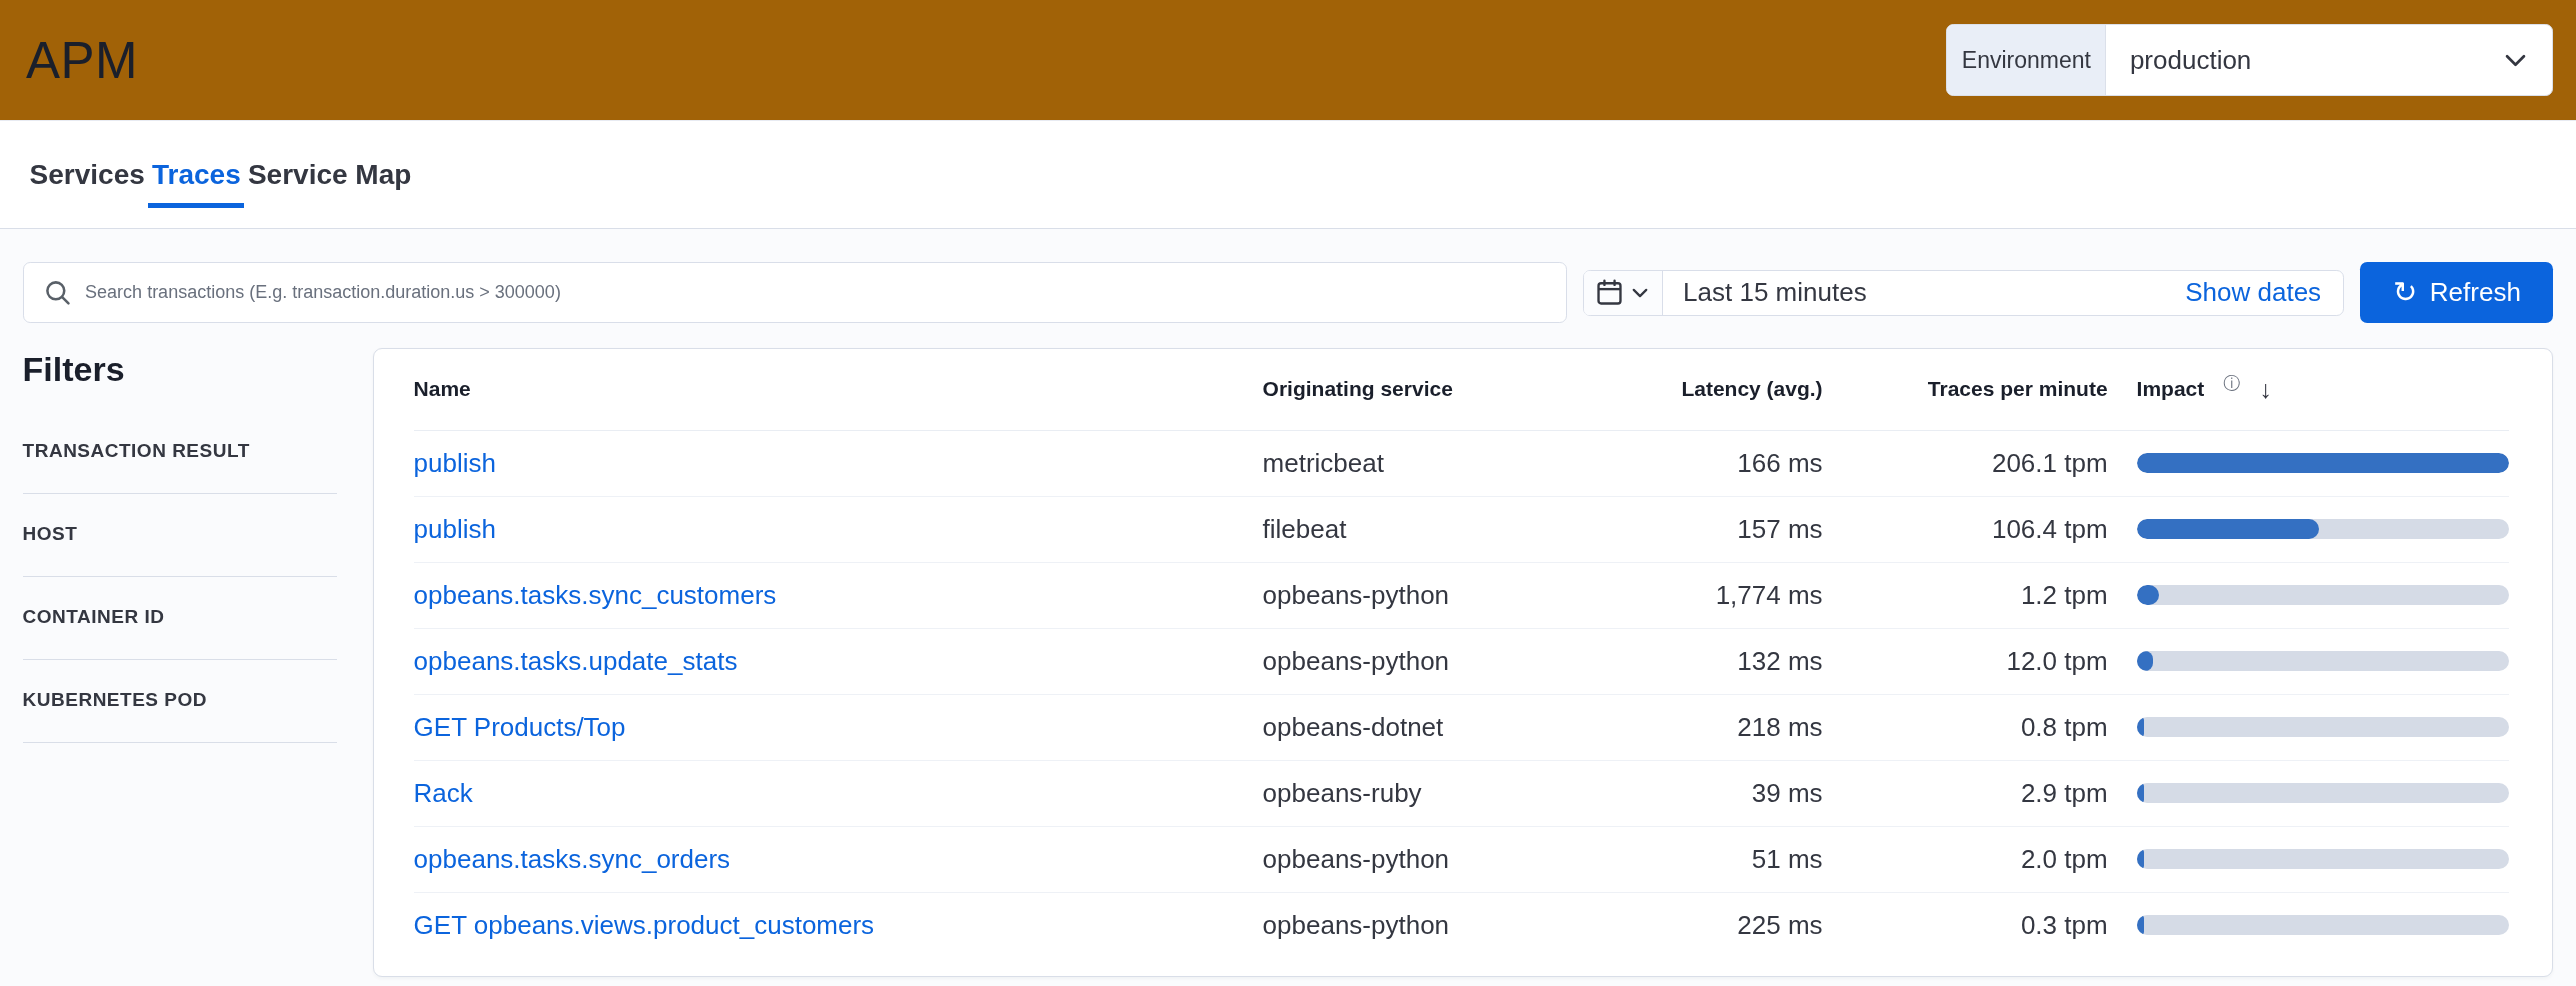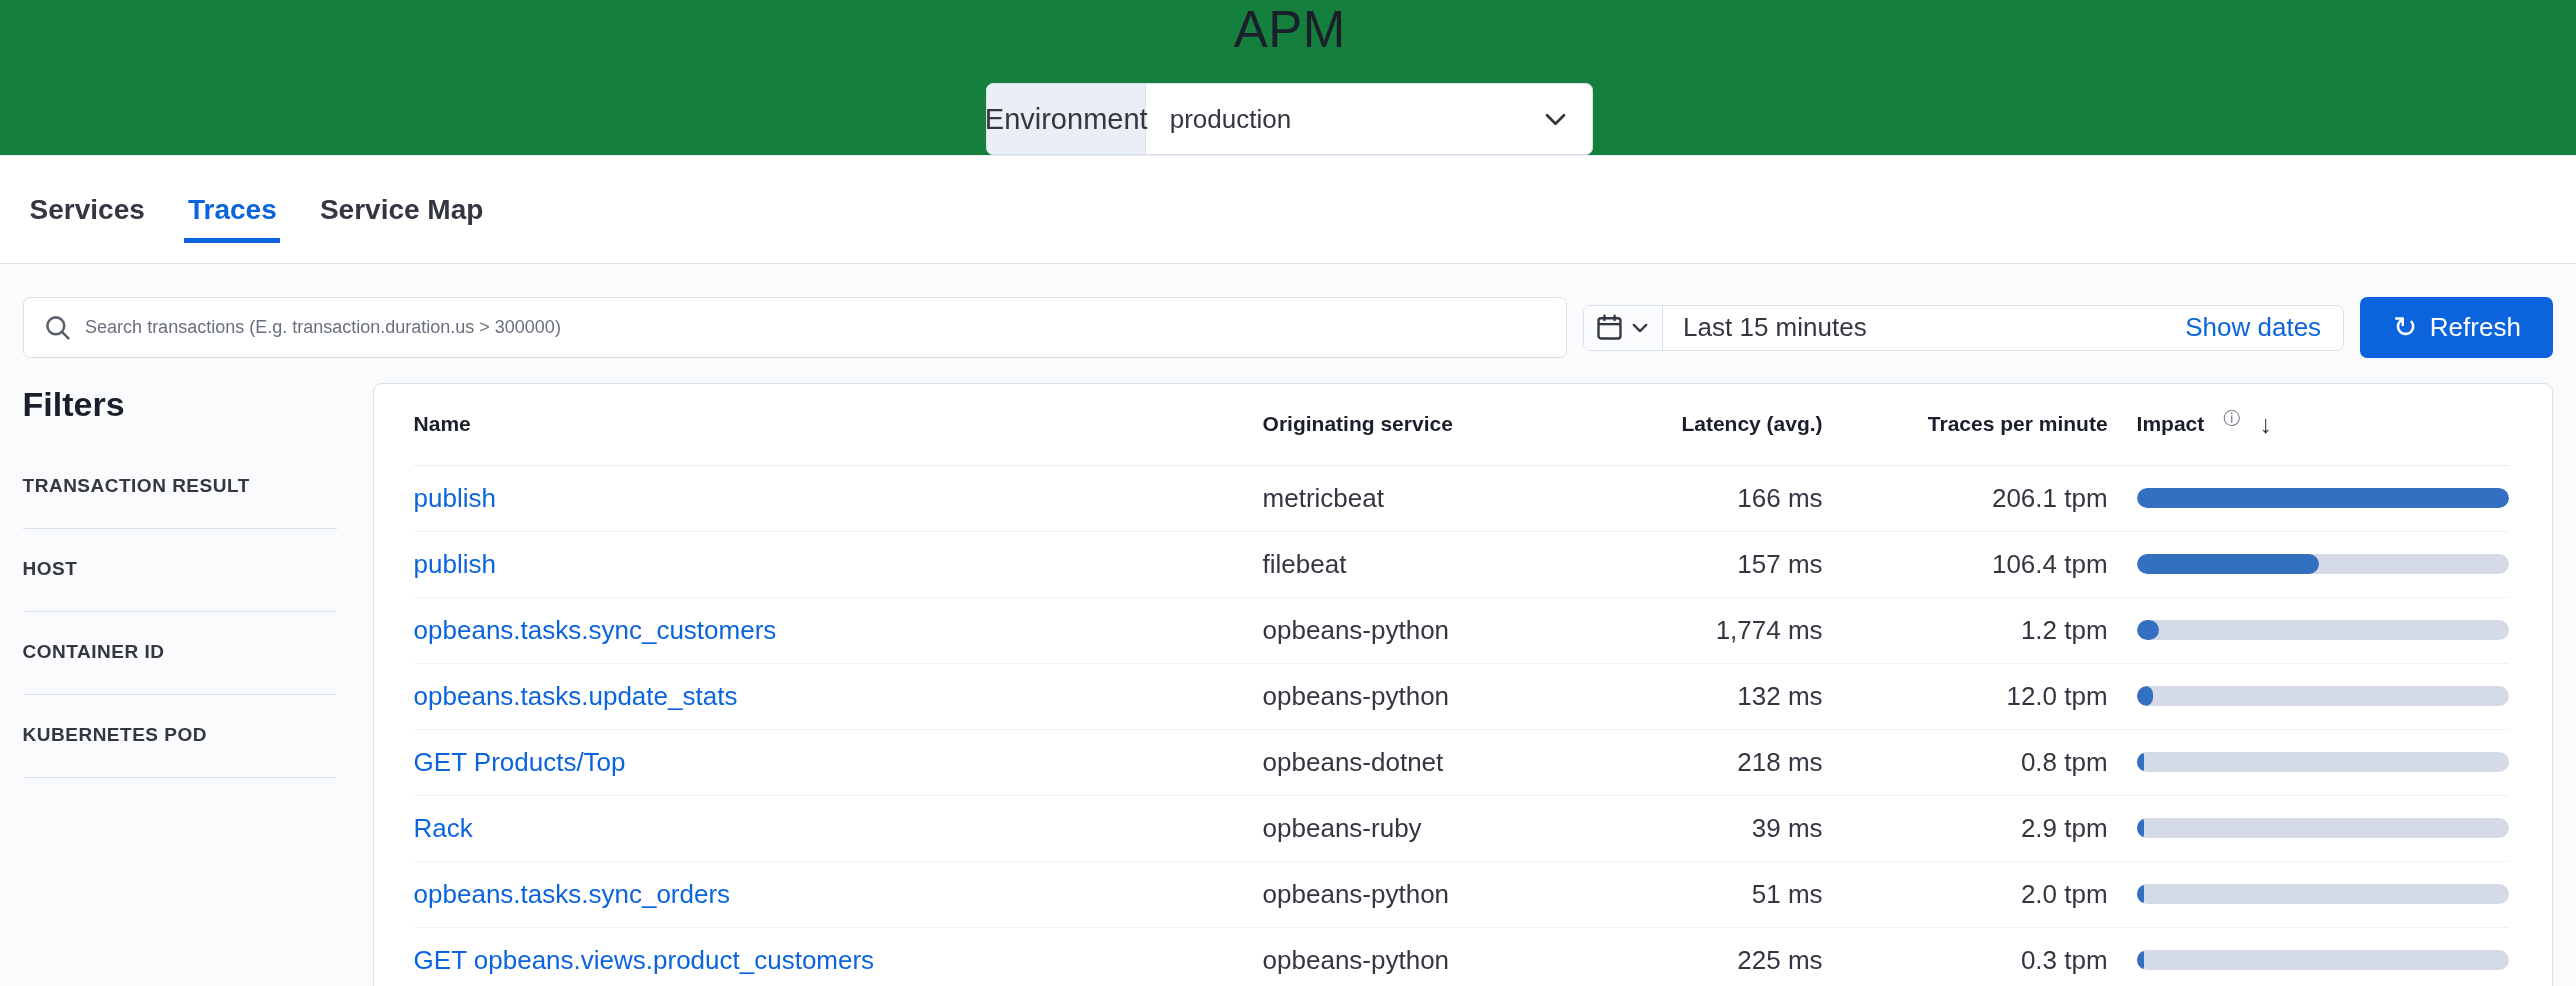--- a/index.html
+++ b/index.html
@@ -5,43 +5,43 @@
   * { margin:0; padding:0; box-sizing:border-box; }
   html, body {
     width:2576px; height:986px; overflow:hidden;
     background:#ffffff;
     font-family:"Liberation Sans", sans-serif;
     color:#343741;
   }
 
   
   .top-bar {
-    height:156px; display:flex; align-items:center; justify-content:space-between;
-    padding:0 22.6px 0 26px; background:#15803d; border-bottom:1.8px solid #e8ebf2;flex-direction:column;
+    height:121px; display:flex; align-items:center; justify-content:space-between;
+    padding:0 22.6px 0 26px; background:#a16207; border-bottom:1.8px solid #e8ebf2;
   }
   .app-title { font-size:51px; font-weight:400; color:#1a1f2b; letter-spacing:0.5px; }
 
   .env-control {
     display:flex; align-items:stretch; height:72px; width:607px;
     border:1.8px solid #dbe0ea; border-radius:7.2px; overflow:hidden; background:#fff;
   }
   .env-label {
     width:159px; background:#e9eef7; display:flex; align-items:center; justify-content:center;
-    font-size:29px; color:#343741; border-right:1.8px solid #dbe0ea; flex-shrink:0;
+    font-size:23px; color:#343741; border-right:1.8px solid #dbe0ea; flex-shrink:0;
   }
   .env-select {
     flex:1; display:flex; align-items:center; padding:0 23.5px; gap:11px;
     font-size:26px; color:#343741; cursor:pointer;
   }
   .env-select .sel-text { flex:1; }
   .chev { width:27px; height:27px; flex-shrink:0; }
 
   
   .tabs {
-    height:108px; display:flex; align-items:center; gap:36px;
+    height:108px; display:flex; align-items:center; 
     padding:0 26px; border-bottom:1.8px solid #d9dee8; background:#fff;
   }
   .tab {
     font-size:28px; font-weight:600; color:#343741; cursor:pointer;
     padding:9px 3.6px 12.6px 3.6px; border-bottom:5.4px solid transparent; margin-bottom:-9px;
   }
   .tab.active { color:#0b64dd; border-bottom-color:#0b64dd; }
 
   
   .page-body { background:#fafbfd; min-height:865px; }

